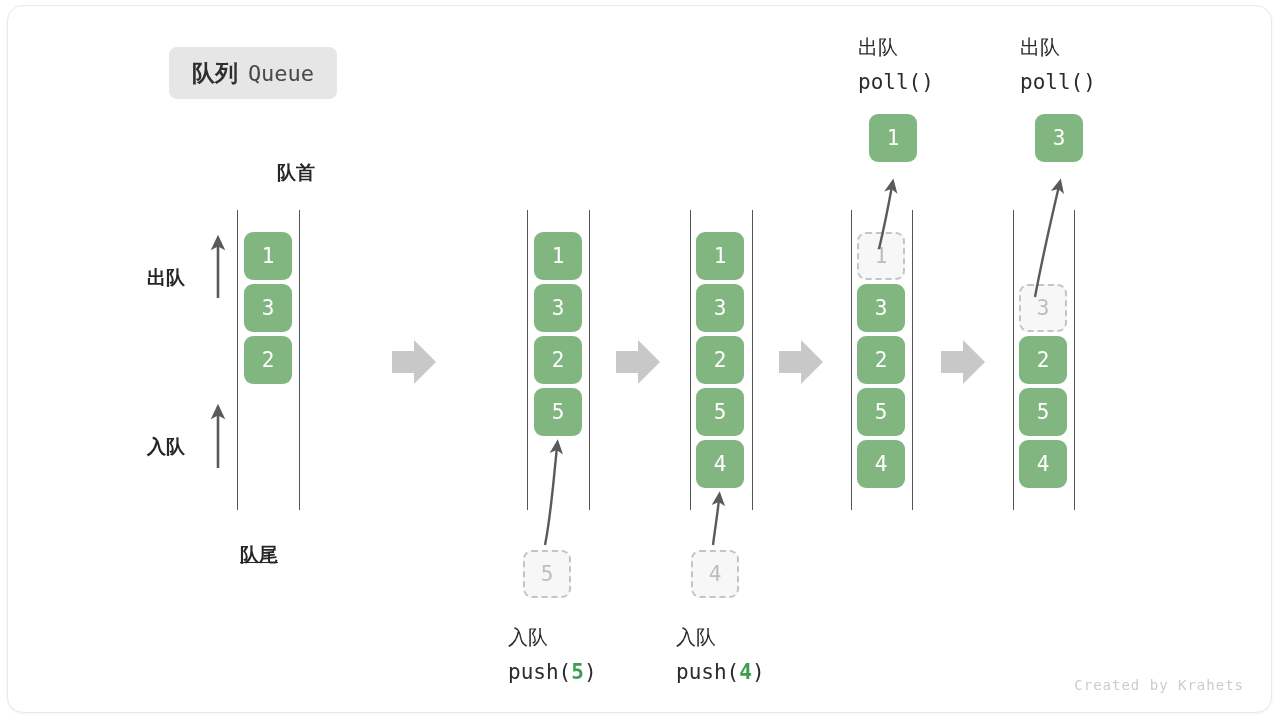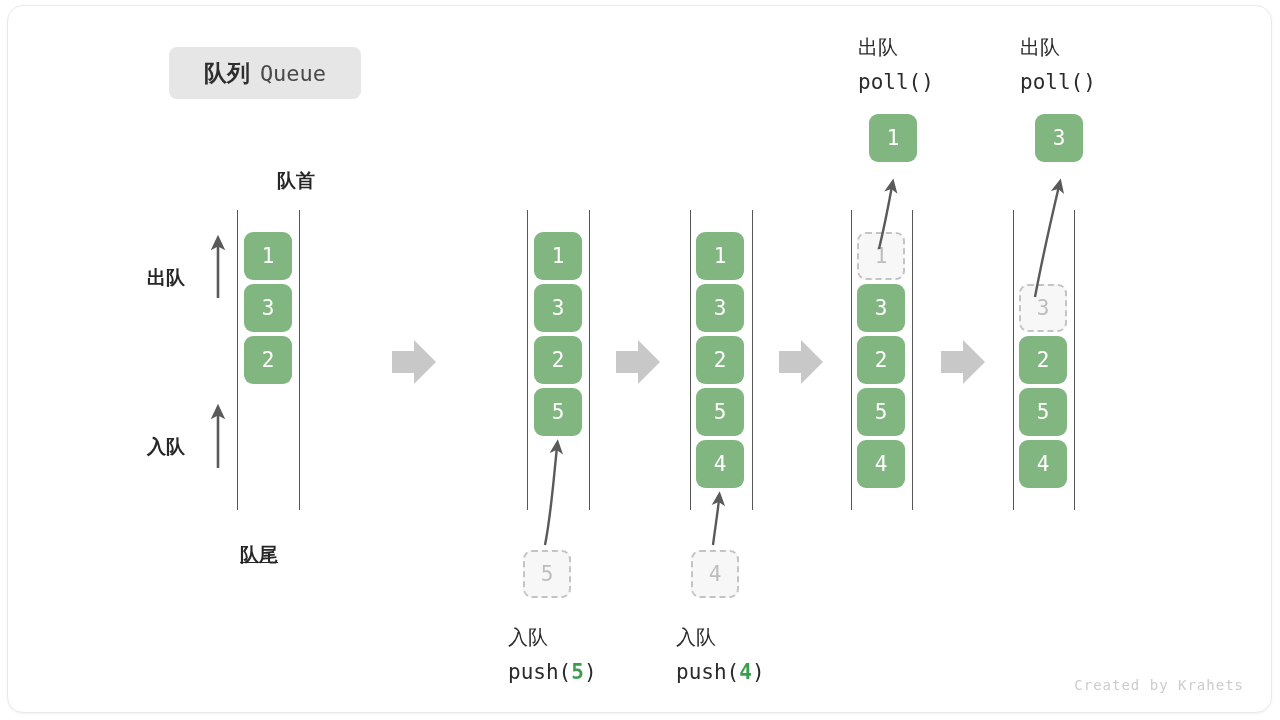--- a/index.html
+++ b/index.html
@@ -30,21 +30,21 @@
     border-radius: 16px;
     box-sizing: border-box;
     box-shadow: 0 1px 3px rgba(0,0,0,0.05);
   }
 
   
   .title-badge {
     position: absolute;
     left: 169px;
     top: 47px;
-    width: 192px;
+    width: 168px;
     height: 52px;
     background: #e6e6e6;
     border-radius: 8px;
     display: flex;
     align-items: center;
     justify-content: center;
     gap: 10px;
   }
   .title-cn {
     font-size: 23px;
@@ -142,21 +142,21 @@
 <body>
 
 <div id="canvas">
   <div class="card"></div>
 
   <div class="title-badge">
     <span class="title-cn">队列</span>
     <span class="title-en">Queue</span>
   </div>
 
-  <div class="label-bold" style="left:240px; top:168px;padding-left:37px;">队首</div>
+  <div class="label-bold" style="left:240px; top:160px;padding-left:37px;">队首</div>
   <div class="label-bold" style="left:240px; top:542px;text-decoration:underline;">队尾</div>
   <div class="label-bold" style="left:147px; top:265px;">出队</div>
   <div class="label-bold" style="left:147px; top:434px;">入队</div>
 
   <div class="rail" style="left:237px; top:210px; height:300px;"></div>
   <div class="rail" style="left:299px; top:210px; height:300px;"></div>
 
   <div class="box" style="left:244px; top:232px;">1</div>
   <div class="box" style="left:244px; top:284px;">3</div>
   <div class="box" style="left:244px; top:336px;">2</div>

